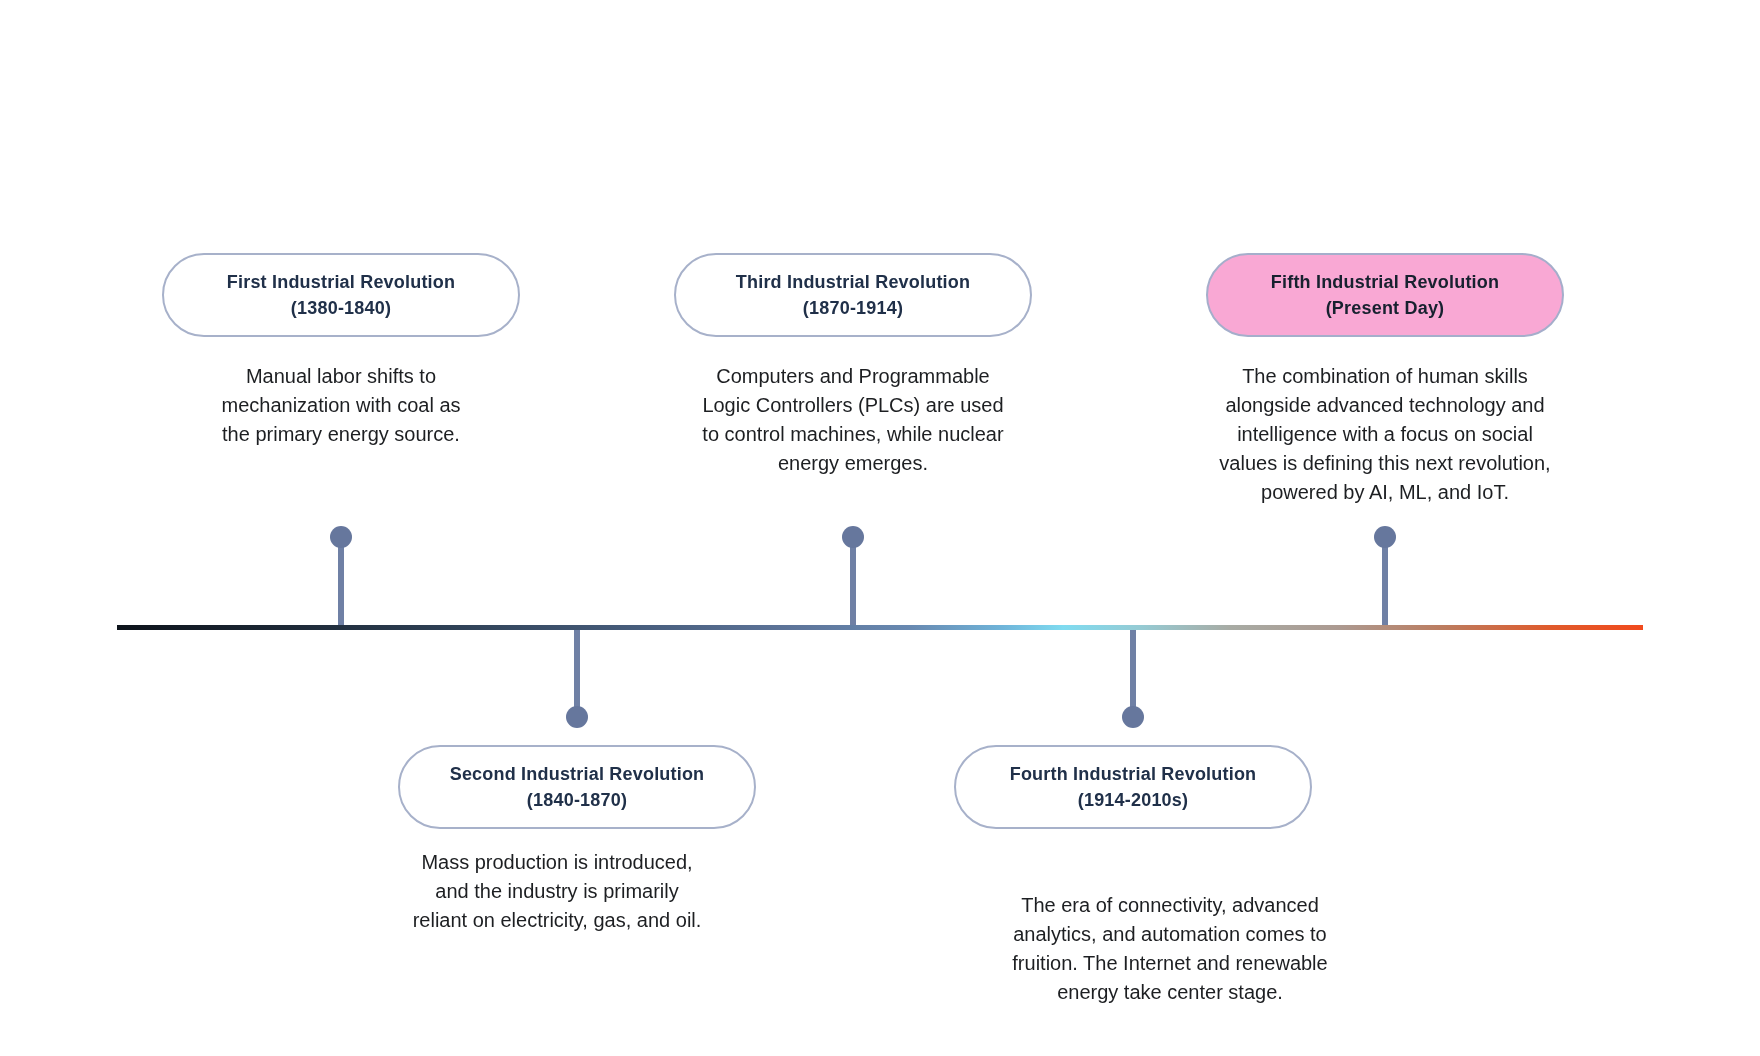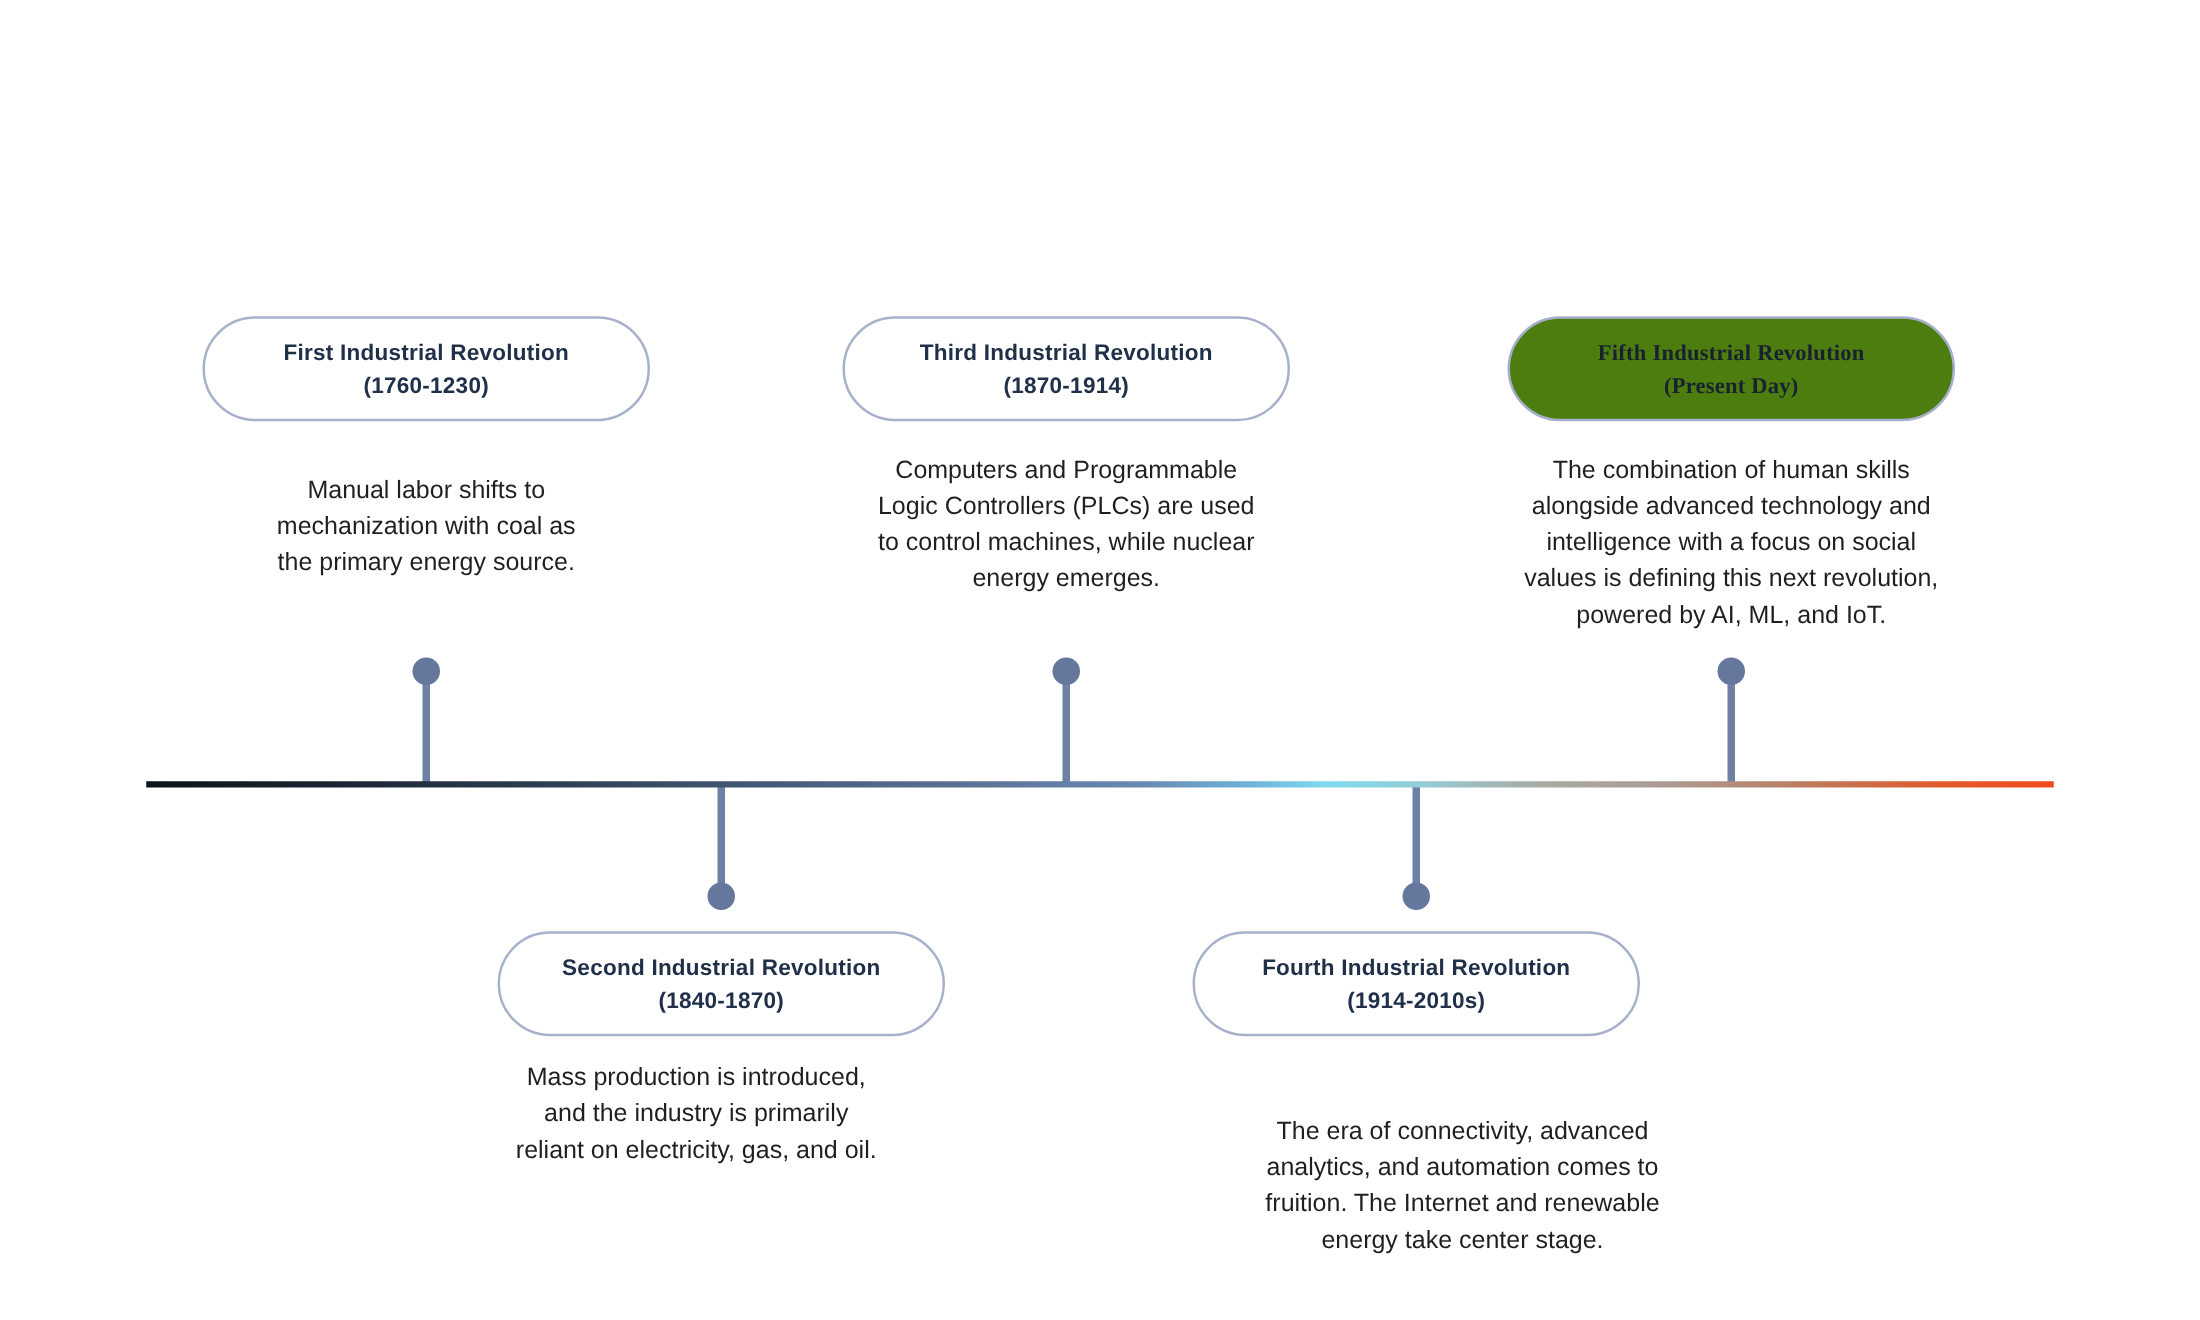--- a/index.html
+++ b/index.html
@@ -80,24 +80,23 @@
     text-align: center;
     font-weight: 700;
     font-size: 18px;
     line-height: 26px;
     color: #203049;
     letter-spacing: 0.2px;
     white-space: pre-line;
     z-index: 4;
   }
   .pill.highlighted {
-    background: #4d7c0f;
+    background: #f9a8d4;
     border-color: #A5AECB;
     color: #17212f;
-    font-family: Liberation Serif, serif;
   }
   .desc {
     position: absolute;
     width: 460px;
     text-align: center;
     font-size: 20px;
     line-height: 29px;
     color: #1d1f22;
     white-space: pre-line;
     z-index: 4;
@@ -109,22 +108,22 @@
 <div class="slide">
 
 
   <div class="timeline-line" id="timeline-line" style="background: linear-gradient(90deg, rgb(13, 19, 27) 0%, rgb(27, 38, 51) 10%, rgb(47, 65, 86) 22%, rgb(71, 93, 124) 34%, rgb(93, 116, 153) 44%, rgb(104, 137, 177) 52%, rgb(111, 180, 217) 58%, rgb(127, 219, 240) 62%, rgb(149, 203, 212) 67%, rgb(168, 171, 164) 73%, rgb(172, 154, 145) 80%, rgb(188, 124, 95) 87%, rgb(224, 90, 43) 94%, rgb(241, 74, 29) 100%);"></div>
 
   <div id="timeline-items">
       <div class="">
         <div class="stem" style="left: 338px; top: 540px; height: 88px;"></div>
         <div class="dot" style="left: 330px; top: 526px;"></div>
         <div class="pill" style="left: 162px; top: 253px;"><div class="">First Industrial Revolution
-(1760-1230)</div></div>
-        <div class="desc" style="left: 111px; top: 378px;">Manual labor shifts to
+(1380-1840)</div></div>
+        <div class="desc" style="left: 111px; top: 362px;">Manual labor shifts to
 mechanization with coal as
 the primary energy source.</div>
       </div>
       <div class="">
         <div class="stem" style="left: 574px; top: 627px; height: 85px;"></div>
         <div class="dot" style="left: 566px; top: 706px;"></div>
         <div class="pill" style="left: 398px; top: 745px;"><div class="">Second Industrial Revolution
 (1840-1870)</div></div>
         <div class="desc" style="left: 327px; top: 848px;">Mass production is introduced,
 and the industry is primarily

